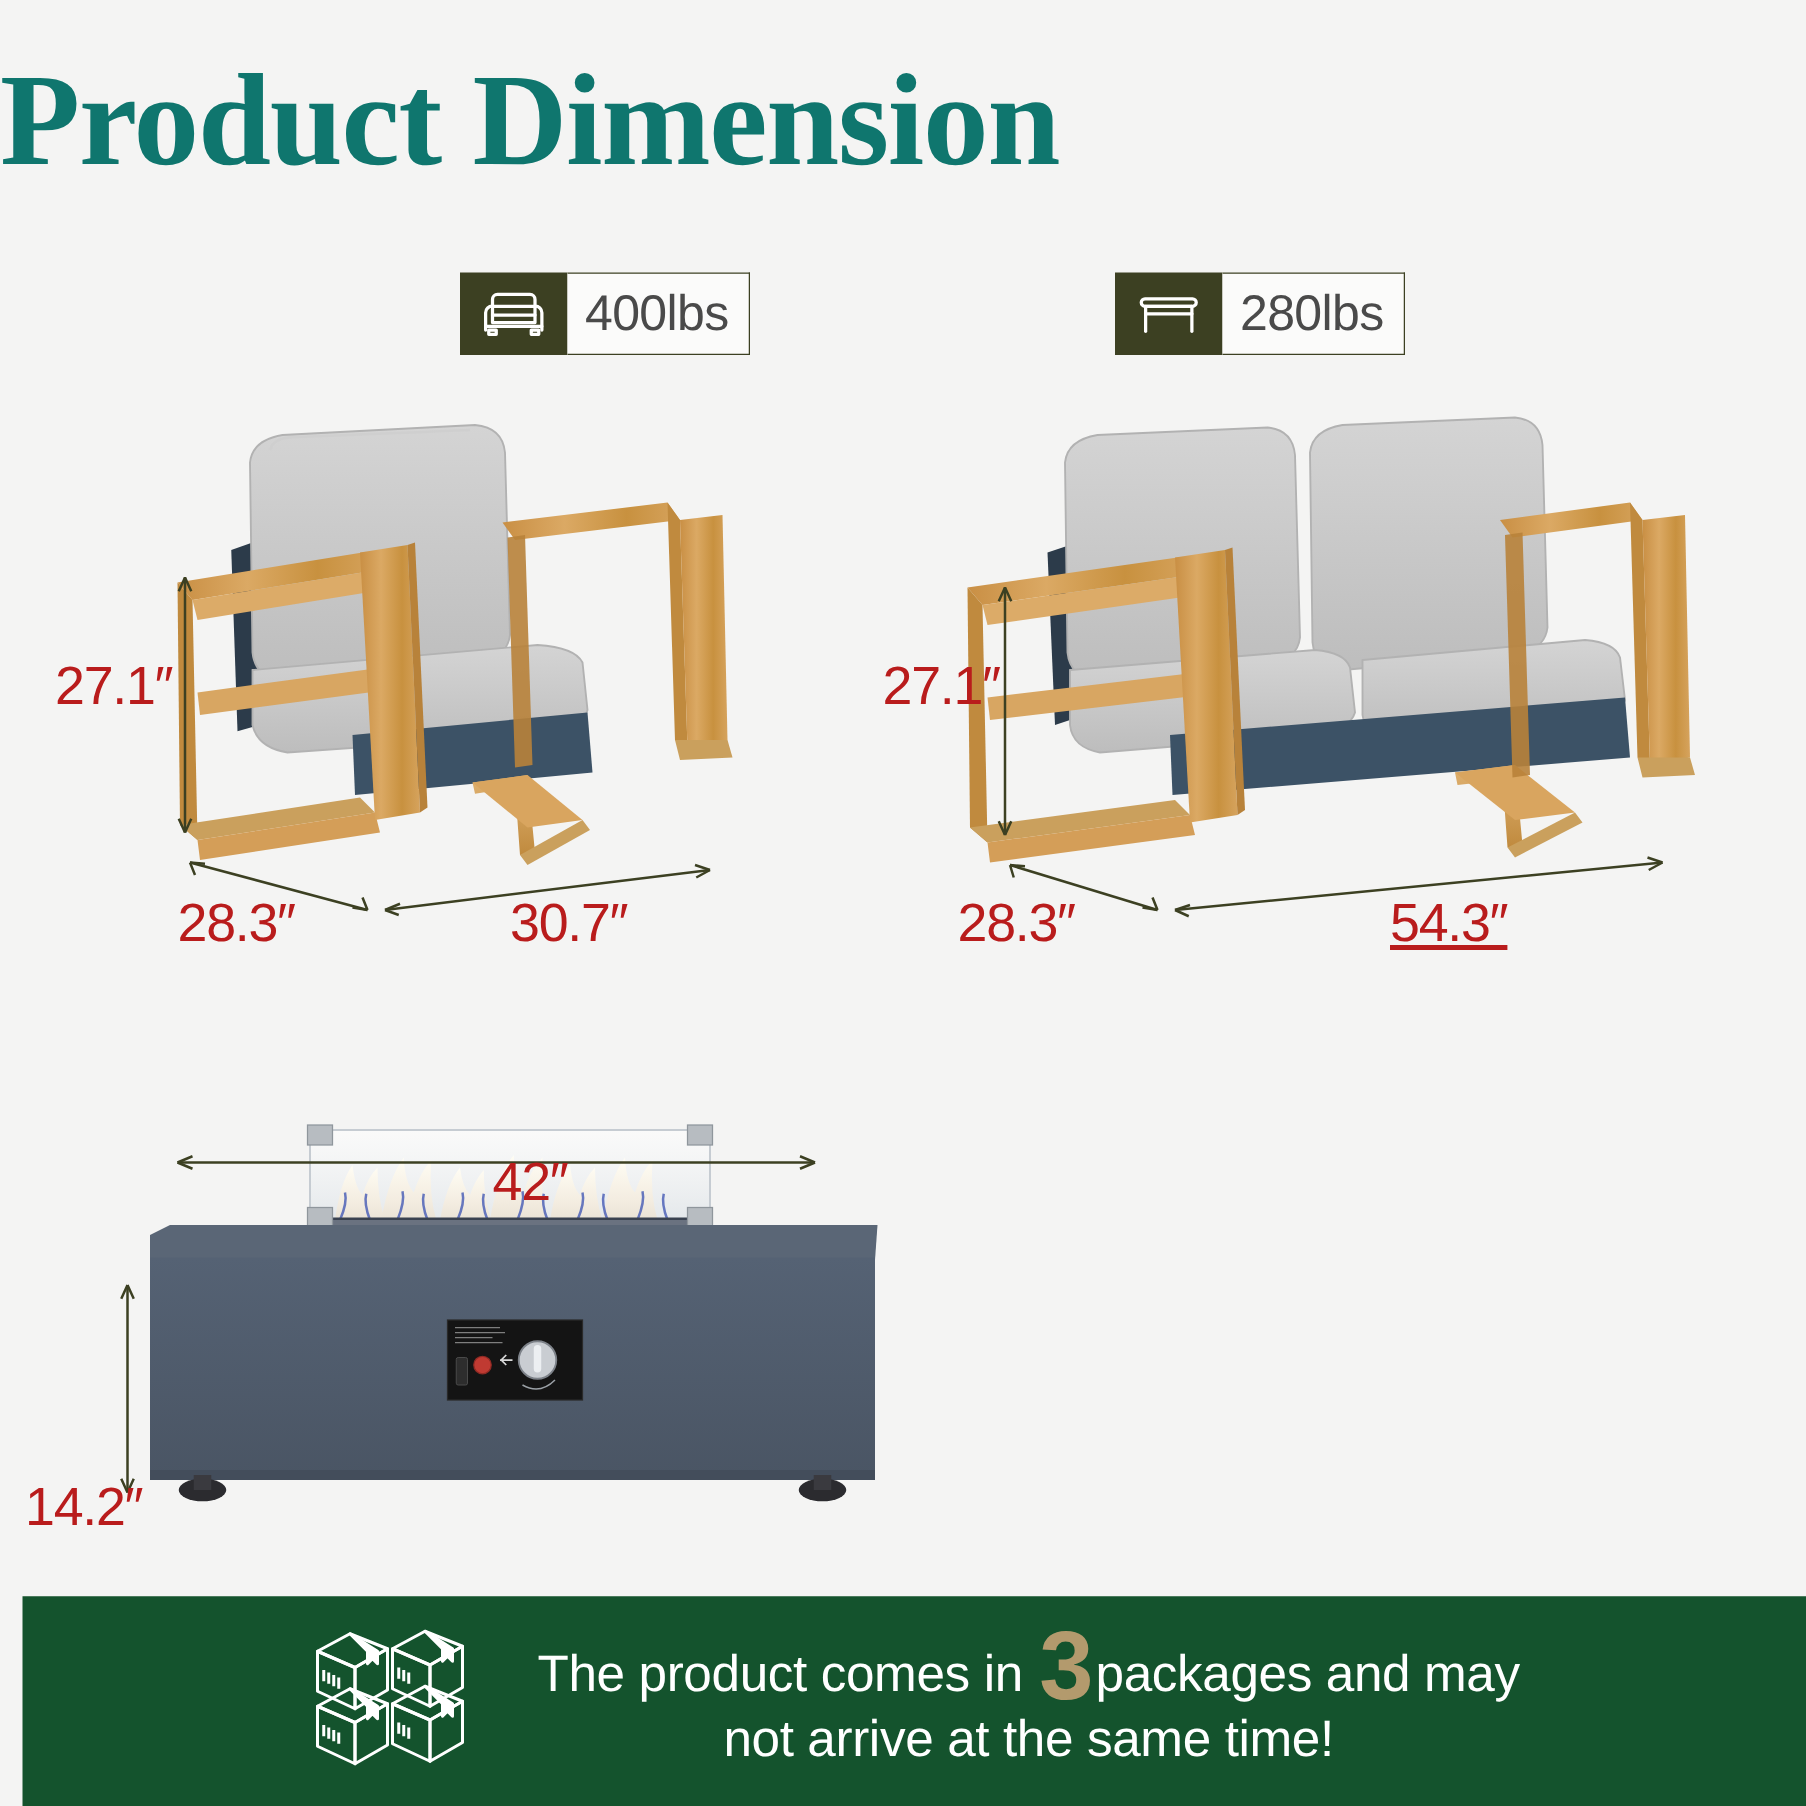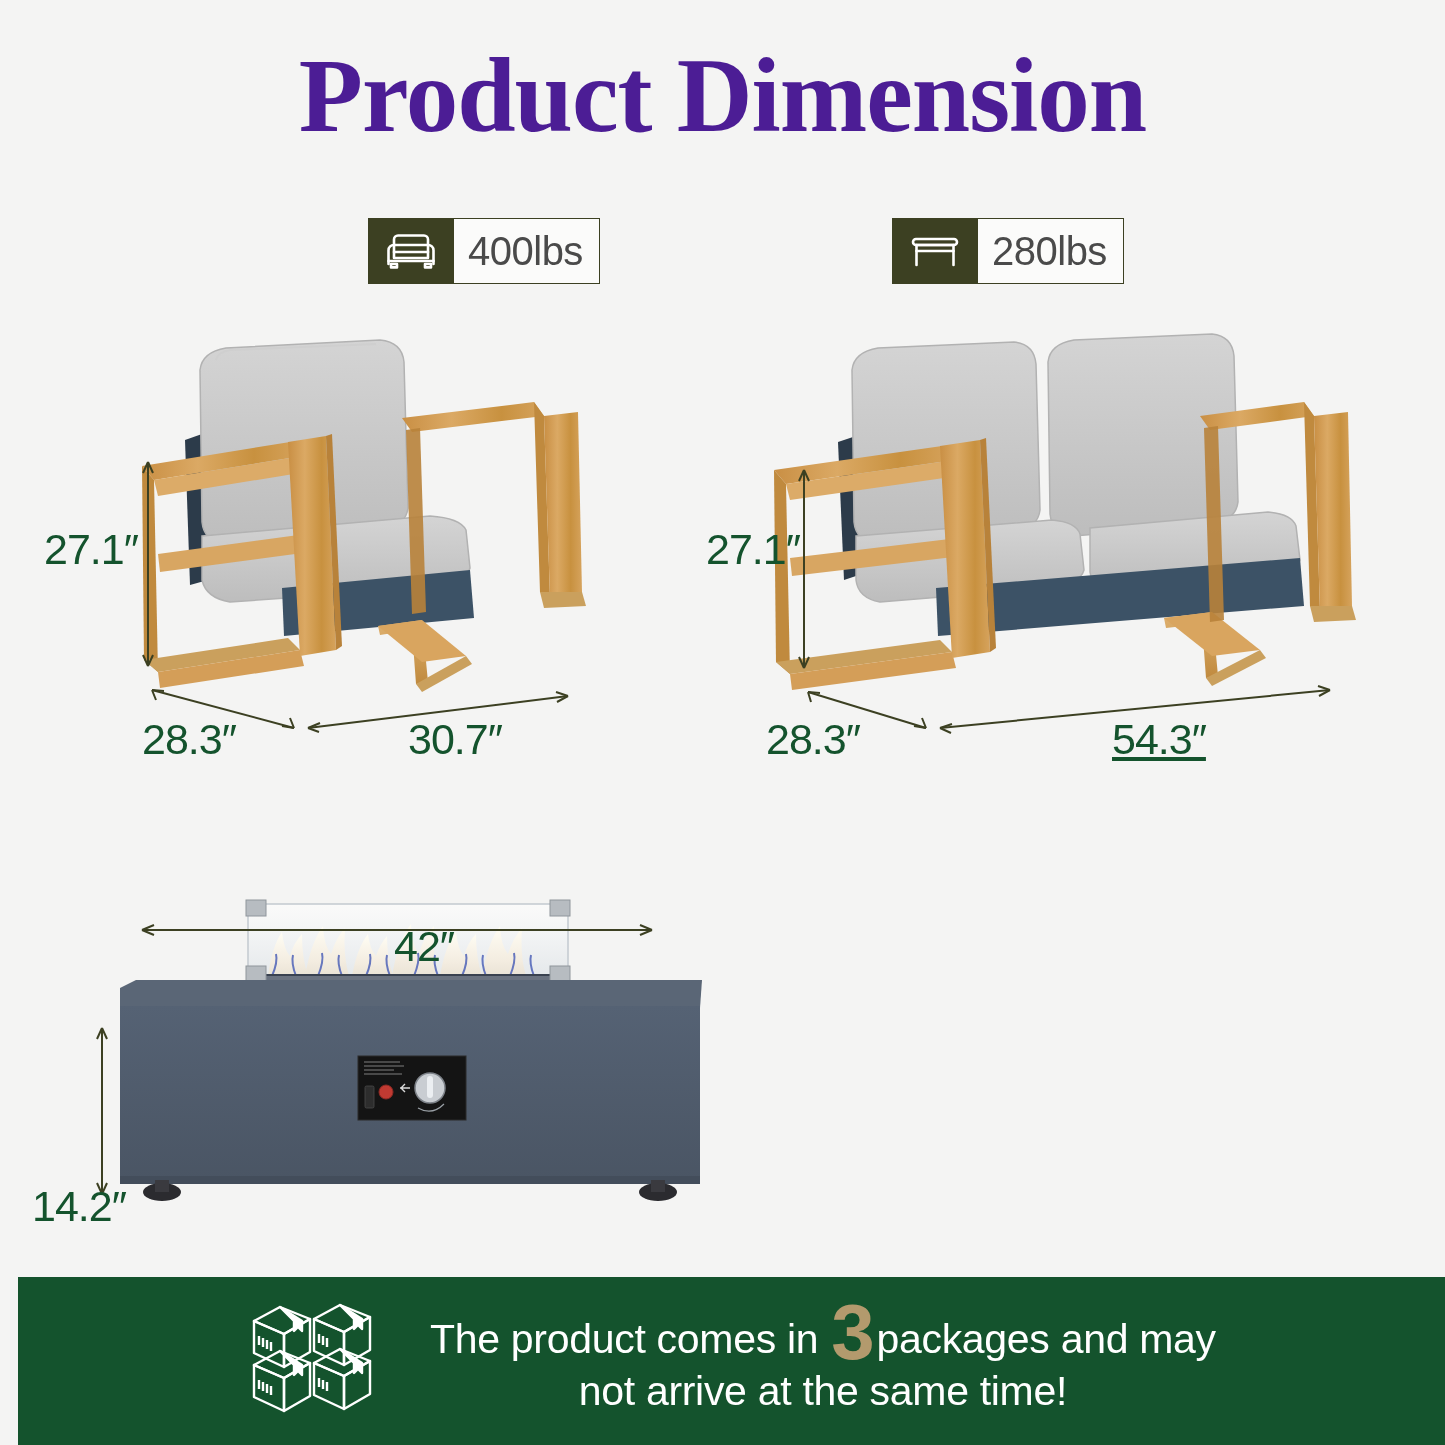--- a/index.html
+++ b/index.html
@@ -12,26 +12,26 @@
     overflow: hidden;
     position: relative;
   }
 
   
   .title {
     position: absolute;
     top: 38px;
     left: 0;
     width: 100%;
-    text-align: center;
+    text-align: left;
     font-family: "Liberation Serif", serif;
     font-weight: bold;
     font-size: 105px;
     letter-spacing: -1px;
-    color: #4c1d95;
+    color: #0f766e;
     line-height: 1.1;
     white-space: nowrap;
   }
 
   
   .badge {
     position: absolute;
     display: flex;
     align-items: stretch;
     height: 66px;
@@ -63,21 +63,21 @@
   
   .figure { position: absolute; }
   #chair-figure { top: 330px; left: 130px;  width: 470px; height: 450px; }
   #sofa-figure  { top: 330px; left: 760px;  width: 600px; height: 450px; }
   #firepit-figure { top: 880px; left: 100px; width: 620px; height: 370px; }
 
   
   .dim-label {
     position: absolute;
     font-size: 43px;
-    color: #14532d;
+    color: #b91c1c;
     letter-spacing: -1px;
     white-space: nowrap;
     line-height: 1;
   }
 
   
   .banner {
     position: absolute;
     left: 0;
     bottom: 0;
@@ -355,21 +355,21 @@
     <path d="M52 30 L562 30"></path>
     <path d="M52 30 l12 -5 M52 30 l12 5"></path>
     <path d="M562 30 l-12 -5 M562 30 l-12 5"></path>
     <path d="M12 128 L12 294"></path>
     <path d="M12 128 l-5 11 M12 128 l5 11"></path>
     <path d="M12 294 l-5 -11 M12 294 l5 -11"></path>
   </g>
 </svg>
 
 <div class="dim-label" style="top:925px; left:394px;">42″</div>
-<div class="dim-label" style="top:1185px; left:32px;">14.2″</div>
+<div class="dim-label" style="top:1185px; left:20px;">14.2″</div>
 
 <div class="banner">
   <svg class="banner-icon" width="150" height="140" viewBox="0 0 150 140">
     <g fill="none" stroke="#ffffff" stroke-width="2.4" stroke-linejoin="round">
 
       <path d="M18 30 L44 16 L74 28 L48 43 Z"></path>
       <path d="M18 30 L18 62 L48 76 L48 43 Z"></path>
       <path d="M48 43 L48 76 L74 61 L74 28 Z"></path>
       <path d="M44 16 L66 30 L66 40 L62 36 L58 40 L58 30 Z" fill="#ffffff"></path>
       <path d="M23 45 v9 M27 47 v9 M31 49 v9 M35 51 v9"></path>

